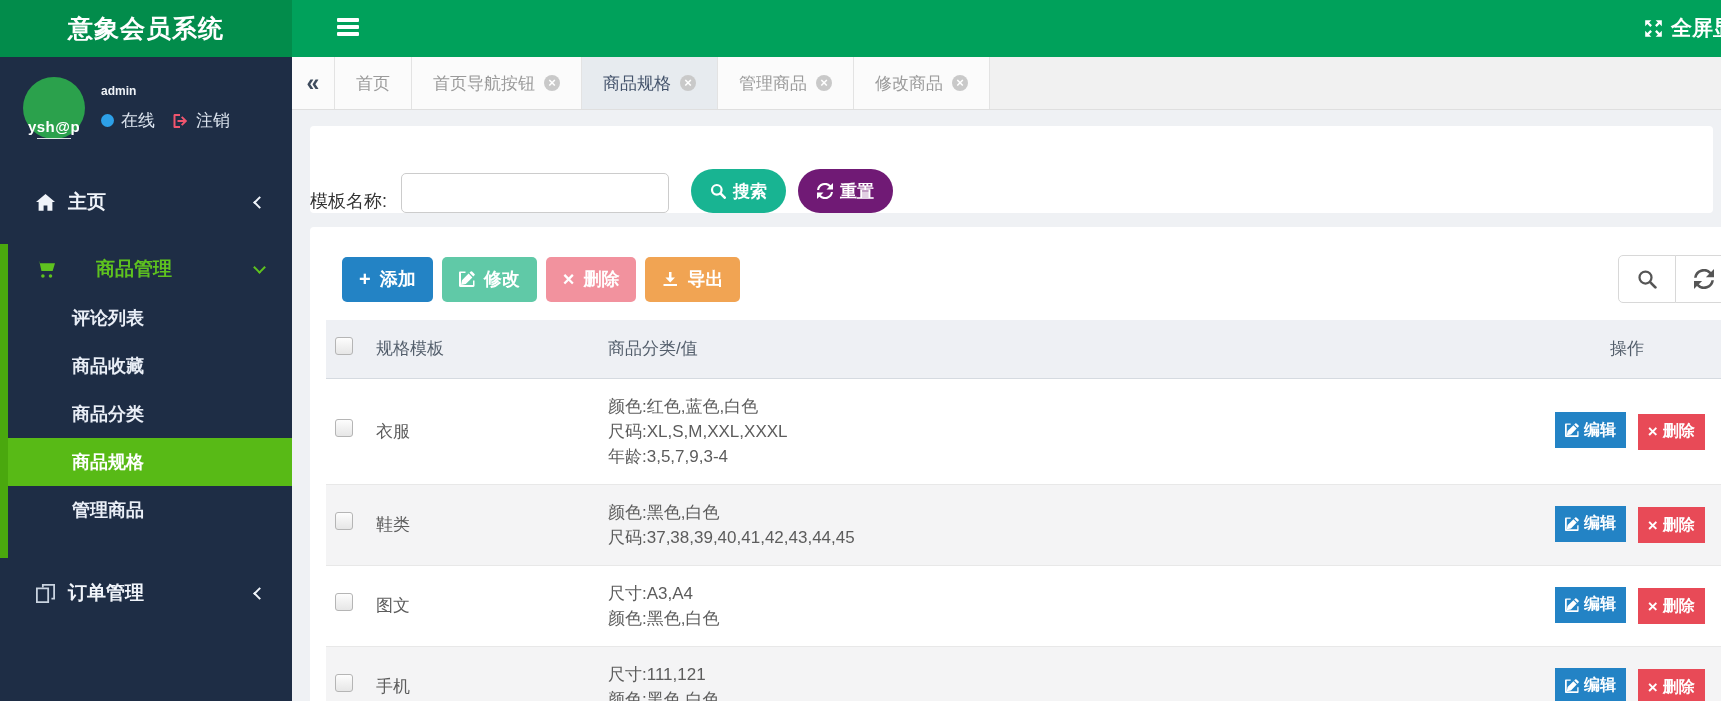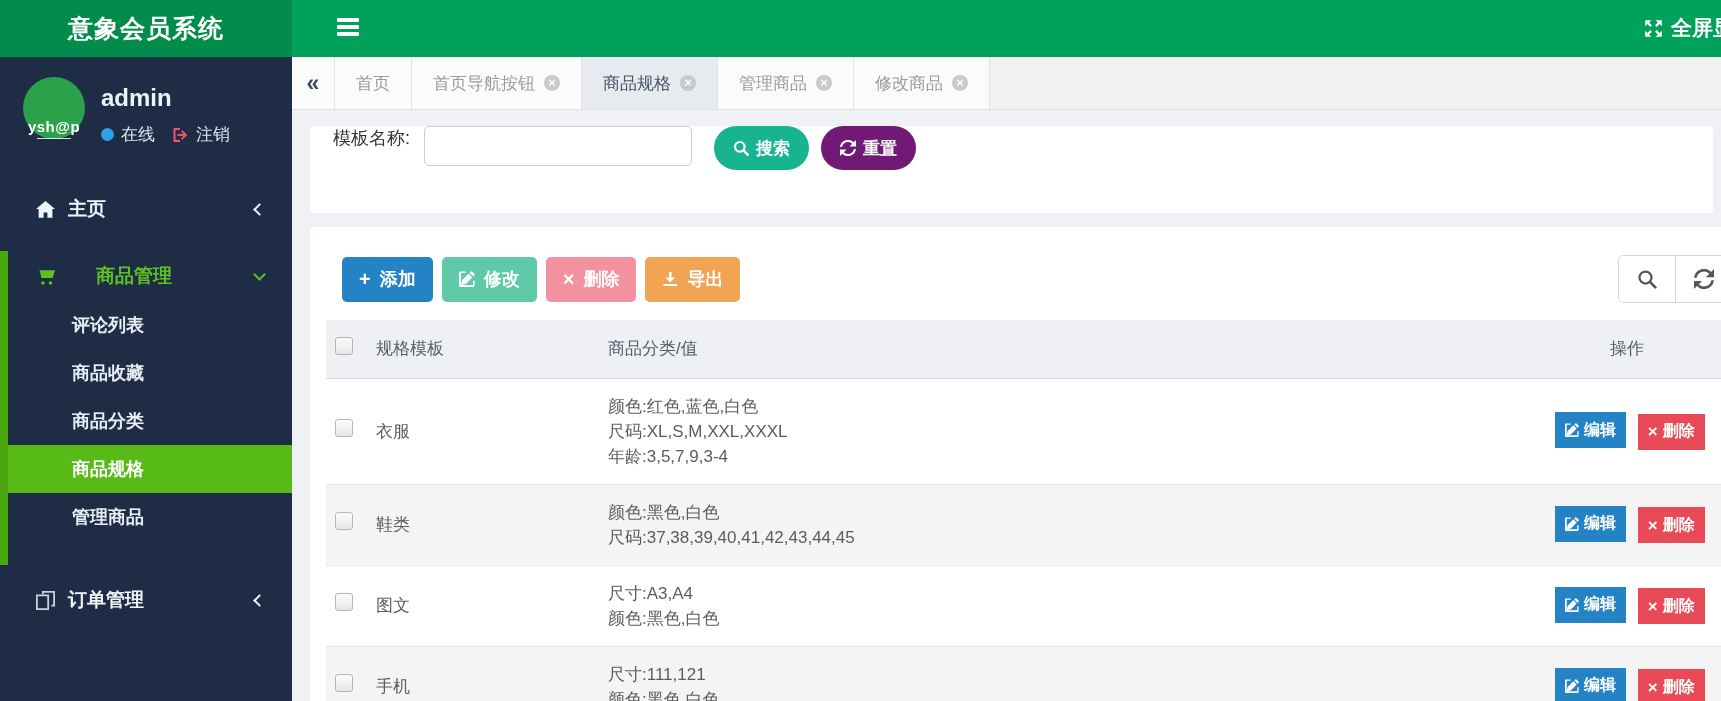--- a/index.html
+++ b/index.html
@@ -18,21 +18,21 @@
                 color:#fff; font-size:21px; font-weight:700; white-space:nowrap; cursor:pointer; }
   .fullscreen svg { width:19px; height:19px; }
 
   
   .sidebar { position:absolute; left:0; top:57px; width:292px; height:644px; background:#1e2d45; color:#dfe6f0; z-index:6; }
   .user-panel { display:flex; gap:16px; padding:20px 0 0 23px; }
   .avatar { width:62px; height:62px; border-radius:50%; background:#2ba14c; color:#fff;
             display:flex; flex-direction:column; align-items:center; justify-content:flex-end; flex-shrink:0; }
   .avatar-brand { font-size:15px; font-weight:700; letter-spacing:.5px; }
   .avatar-sub { width:34px; border-top:1px solid rgba(255,255,255,.85); margin-top:3px; }
-  .user-name { font-size:24px; font-weight:700; color:#eef2f7; margin-top:7px; }
+  .user-name { font-size:12px; font-weight:700; color:#eef2f7; margin-top:7px; }
   .user-status { display:flex; align-items:center; gap:7px; margin-top:11px; font-size:17px; color:#dde5ef; }
   .dot { width:13px; height:13px; border-radius:50%; background:#2da0e8; }
   .logout-ic { width:16px; height:16px; color:#f0556e; margin-left:11px; }
   .user-status span { cursor:pointer; }
 
   .menu { margin-top:40px; }
   .menu-item { height:46px; display:flex; align-items:center; padding:0 28px 0 36px;
                font-size:19px; font-weight:600; color:#f0f4fa; cursor:pointer; }
   .menu-item svg { width:19px; height:19px; margin-right:13px; flex-shrink:0; }
   .chev { margin-left:auto; width:9px; height:9px; border-left:2px solid currentColor; border-bottom:2px solid currentColor; }
@@ -52,21 +52,21 @@
   .tab-back { width:43px; background:#fbfbfb; border-right:1px solid #e3e3e3; display:flex; align-items:center;
               justify-content:center; font-size:23px; color:#3f4c5d; font-weight:700; cursor:pointer; }
   .tab { display:flex; align-items:center; gap:9px; padding:0 21px; background:#fbfbfb;
          border-right:1px solid #e3e3e3; font-size:17px; color:#9b9b9b; cursor:pointer; white-space:nowrap; }
   .tab.active { background:#e7ebef; color:#44536b; }
   .tab-close { width:16px; height:16px; border-radius:50%; background:#c9c9c9; color:#fff;
                font-size:13px; line-height:15px; text-align:center; font-weight:700; cursor:pointer; }
 
   .content { padding:16px 0 0 18px; }
   .card { background:#fff; border-radius:4px; }
-  .search-card { width:1403px; height:87px; display:flex; align-items:flex-start; padding-left:23px; }
+  .search-card { width:1403px; height:87px; display:flex; align-items:flex-end; }
   .search-label { font-size:18px; color:#333; margin-right:14px; }
   .search-input { width:268px; height:40px; border:1px solid #ccc; border-radius:5px;
                   font-size:17px; padding:0 10px; margin-right:22px; outline:none; font-family:inherit; }
   .btn-pill { height:44px; border:none; border-radius:22px; color:#fff; font-size:17px; font-weight:700;
               display:inline-flex; align-items:center; gap:7px; padding:0 19px; cursor:pointer; font-family:Liberation Mono, monospace; }
   .btn-pill svg { width:16px; height:16px; }
   .btn-search { background:#18b492; }
   .btn-reset  { background:#701a75; margin-left:12px; }
 
   .table-card { margin-top:14px; width:1461px; min-height:500px; padding:14px 16px 30px; }

